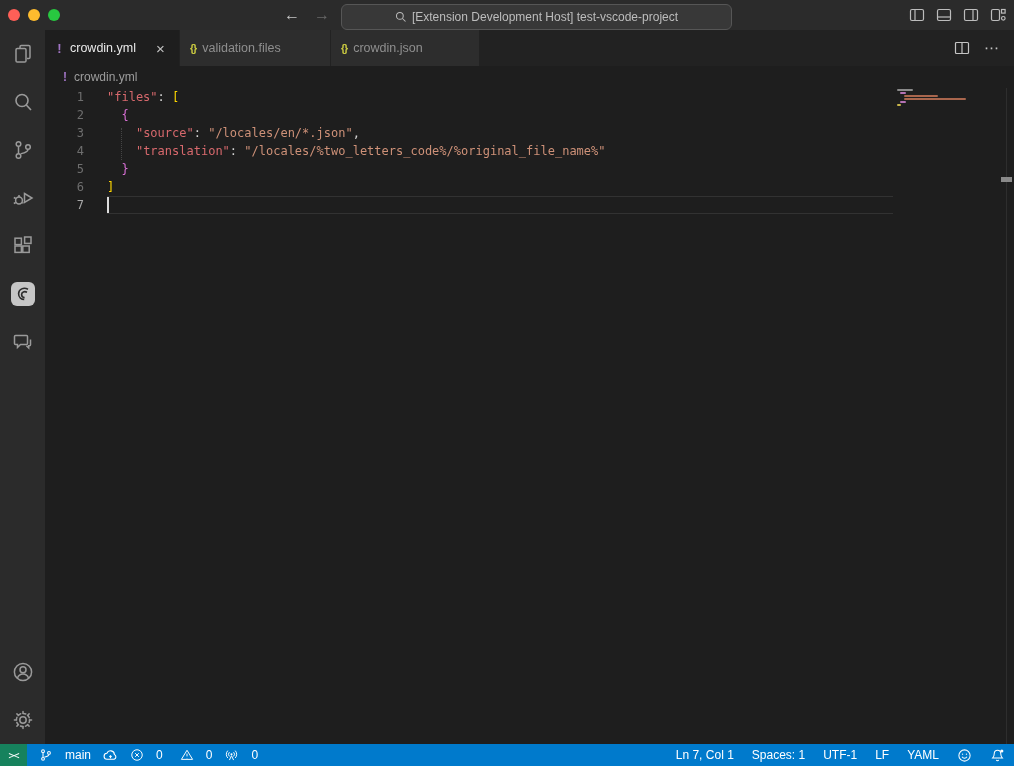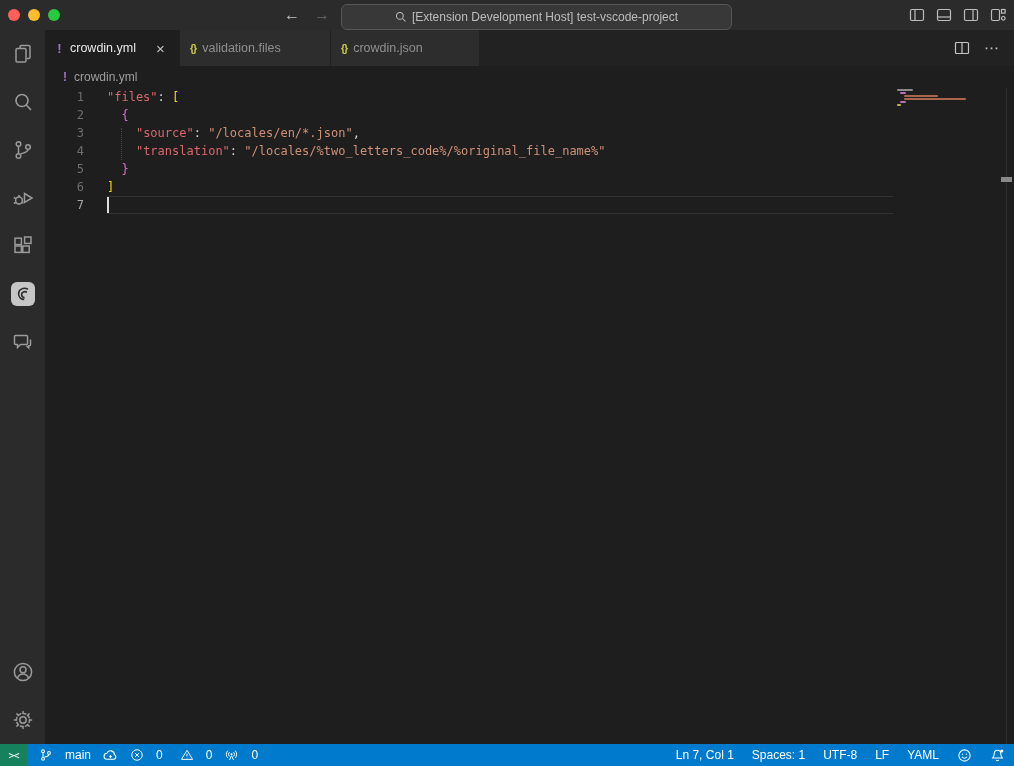--- a/index.html
+++ b/index.html
@@ -281,21 +281,21 @@
     </div>
 
     <div class="sb-right">
       <div class="sb-item">
         <span>Ln 7, Col 1</span>
       </div>
       <div class="sb-item">
         <span>Spaces: 1</span>
       </div>
       <div class="sb-item">
-        <span>UTF-8</span>
+        <span>UTF-1</span>
       </div>
       <div class="sb-item">
         <span>LF</span>
       </div>
       <div class="sb-item">
         <span>YAML</span>
       </div>
       <div class="sb-item">
         <svg width="15" height="15" viewBox="0 0 16 16" fill="none" stroke="#ffffff" stroke-width="1.1">
           <circle cx="8" cy="8" r="6"></circle>

